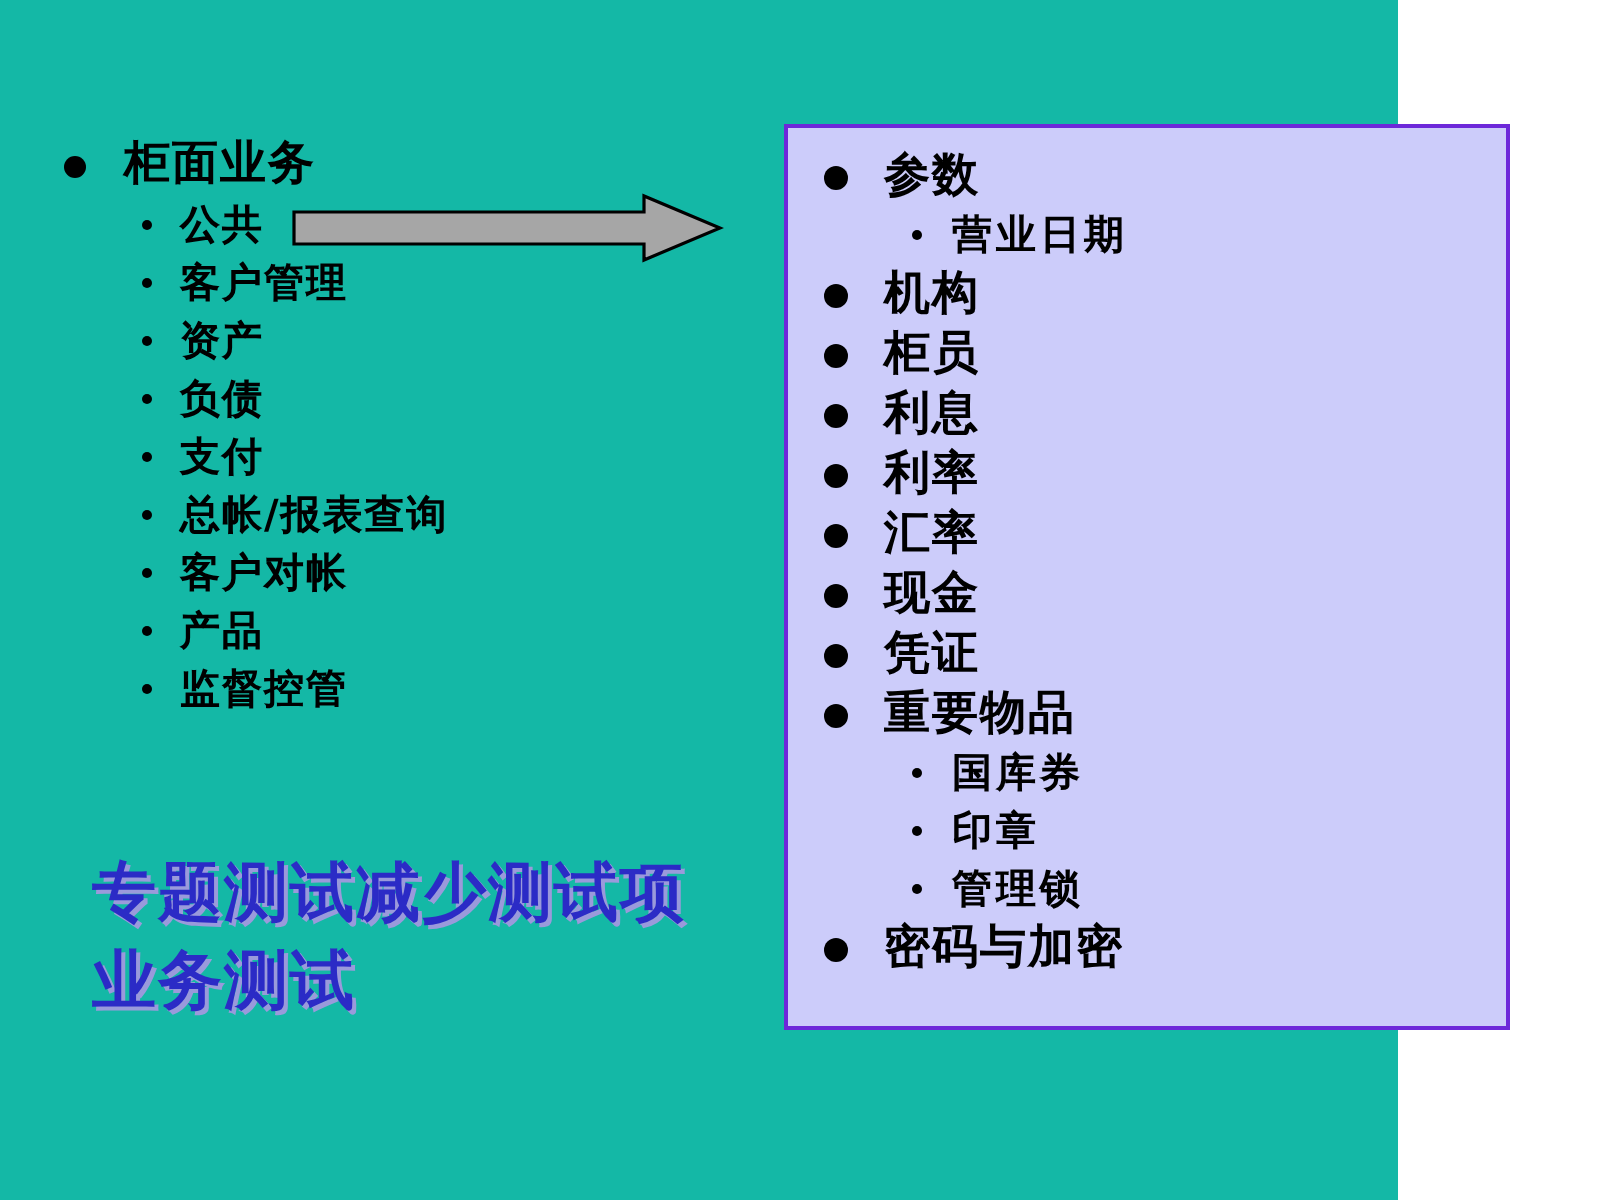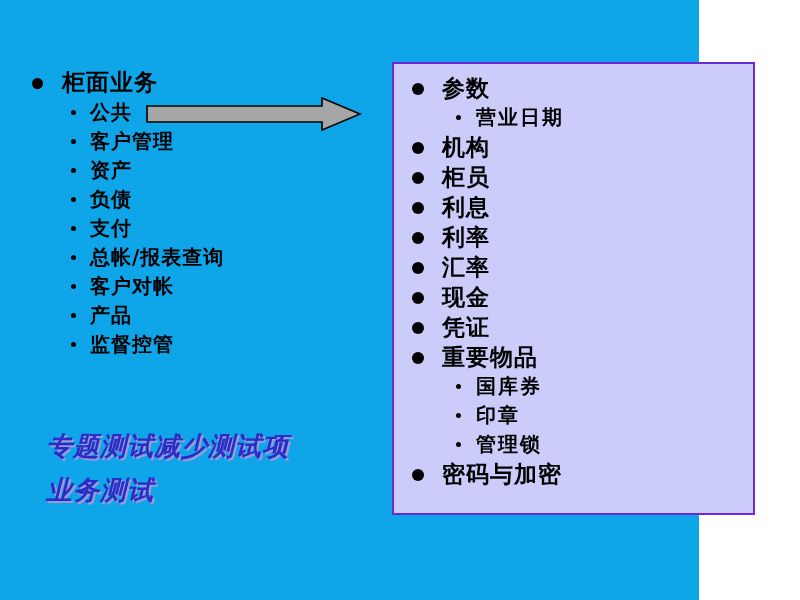--- a/index.html
+++ b/index.html
@@ -10,21 +10,21 @@
     width: 800px;
     height: 600px;
     background: #ffffff;
     font-family: "DejaVu Serif", "Liberation Serif", serif;
     overflow: hidden;
   }
   #slide {
     position: relative;
     width: 699px;
     height: 600px;
-    background: #0ea5e9;
+    background: #14b8a6;
   }
 
   
   #left-outline {
     position: absolute;
     left: 26px;
     top: 66px;
     width: 360px;
   }
 
@@ -84,29 +84,28 @@
   }
 
   
   #emphasis-block {
     position: absolute;
     left: 46px;
     top: 424px;
     width: 330px;
   }
   .emph-line {
-    font-size: 26px;
+    font-size: 32px;
     font-weight: 700;
     color: #2B2BC6;
     letter-spacing: 1px;
     line-height: 44px;
     white-space: nowrap;
     text-shadow: 2px 2px 0 #9A9ADB;
     font-family: "DejaVu Serif", "Liberation Serif", serif;
-    font-style: italic;
   }
 
   
   #right-panel {
     position: absolute;
     left: 392px;
     top: 62px;
     width: 363px;
     height: 453px;
     background: #CCCCFA;

